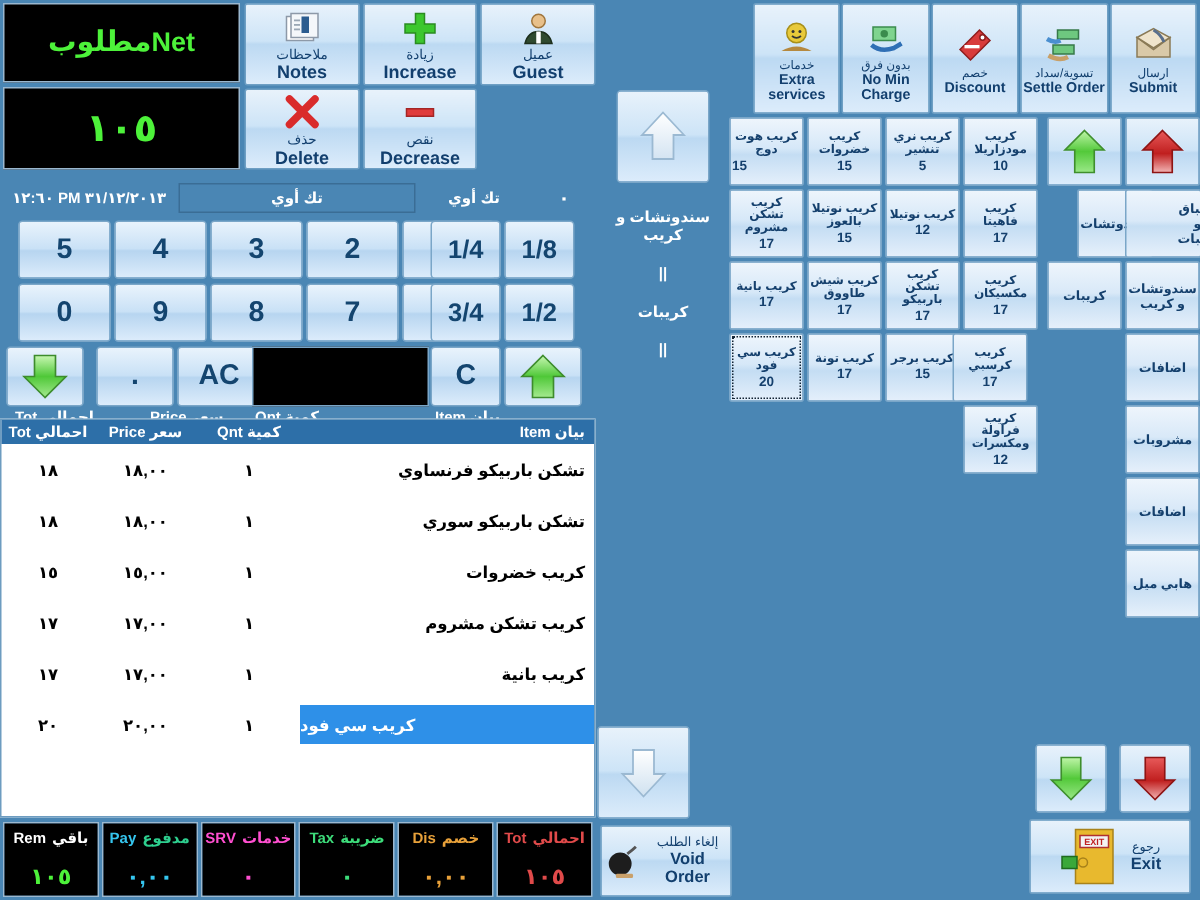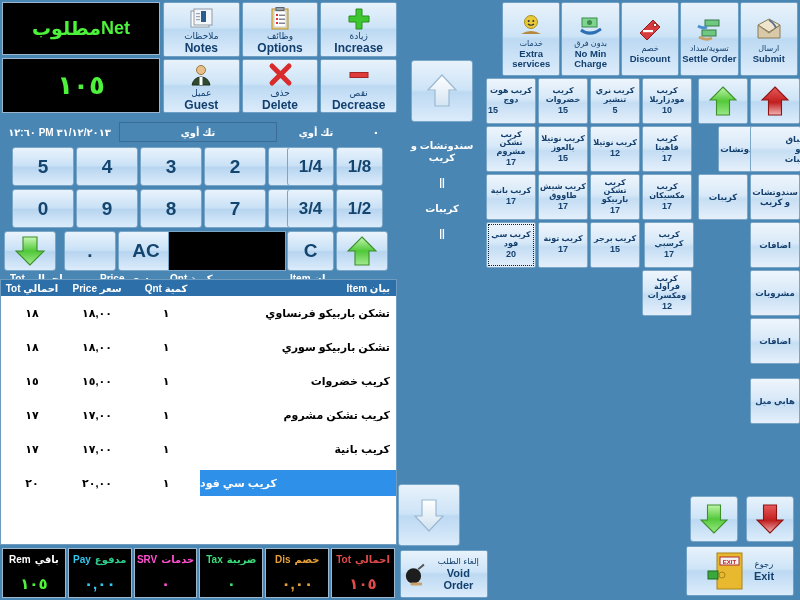--- a/index.html
+++ b/index.html
@@ -241,37 +241,20 @@
             <rect x="3" y="5" width="18" height="16" fill="#ffffff" stroke="#8d99a8"></rect>
             <rect x="6" y="3" width="18" height="16" fill="#f4f7fa" stroke="#8d99a8"></rect>
             <rect x="13" y="5" width="5" height="11" fill="#2b5c8f"></rect>
             <rect x="8" y="7" width="4" height="1.2" fill="#9aa7b5"></rect>
             <rect x="8" y="10" width="4" height="1.2" fill="#9aa7b5"></rect>
             <rect x="8" y="13" width="4" height="1.2" fill="#9aa7b5"></rect>
           </svg>
         </div>
         <span class="ar">ملاحظات</span>
         <span class="en">Notes</span>
-      </div>
-      <div class="btn">
-        <div class="fn-ico">
-          <svg width="26" height="26" viewBox="0 0 26 26">
-            <rect x="5" y="3" width="16" height="20" fill="#f6d98a" stroke="#b08b30"></rect>
-            <rect x="7" y="5" width="12" height="16" fill="#ffffff" stroke="#c0c8d0"></rect>
-            <rect x="9" y="1.5" width="8" height="3" fill="#9aa3ad" stroke="#5d6670"></rect>
-            <rect x="9" y="8" width="2" height="2" fill="#d33"></rect>
-            <rect x="12" y="8.6" width="6" height="1.2" fill="#667"></rect>
-            <rect x="9" y="12" width="2" height="2" fill="#d33"></rect>
-            <rect x="12" y="12.6" width="6" height="1.2" fill="#667"></rect>
-            <rect x="9" y="16" width="2" height="2" fill="#d33"></rect>
-            <rect x="12" y="16.6" width="6" height="1.2" fill="#667"></rect>
-          </svg>
-        </div>
-        <span class="ar">وظائف</span>
-        <span class="en">Options</span>
       </div>
       <div class="btn">
         <div class="fn-ico">
           <svg width="26" height="26" viewBox="0 0 26 26">
             <path d="M10 3 h6 v7 h7 v6 h-7 v7 h-6 v-7 h-7 v-6 h7 z" fill="#3cc72e" stroke="#2a8c20"></path>
           </svg>
         </div>
         <span class="ar">زيادة</span>
         <span class="en">Increase</span>
       </div>
@@ -592,21 +575,21 @@
         <span class="pprice">20</span>
       </div>
       <div class="prod" style="left: 52px; top: 144px;">
         <span class="pname">كريب تونة</span>
         <span class="pprice">17</span>
       </div>
       <div class="prod" style="left: 104px; top: 144px;">
         <span class="pname">كريب برجر</span>
         <span class="pprice">15</span>
       </div>
-      <div class="prod" style="left: 158px; top: 144px;">
+      <div class="prod" style="left: 149px; top: 144px;">
         <span class="pname">كريب كرسبي</span>
         <span class="pprice">17</span>
       </div>
       <div class="prod" style="left: 156px; top: 192px;">
         <span class="pname">كريب فراولة ومكسرات</span>
         <span class="pprice">12</span>
       </div>
     </div>
 
   <div class="nav-arrow-btn" style="left:698px; top:78px;">
@@ -678,14 +661,14 @@
     </div>
   </div>
 
 <div class="cat" style="left: 698px; top: 126px; height: 46px; margin-left: 20px;">سندوتشات</div>
     <div class="cat" style="left: 698px; top: 174px; height: 46px;">كريبات</div>
     <div class="cat" style="left: 750px; top: 126px; height: 46px; padding-left: 47px;">اطباق و وجبات</div>
     <div class="cat" style="left: 750px; top: 174px; height: 46px;">سندوتشات و كريب</div>
     <div class="cat" style="left: 750px; top: 222px; height: 46px;">اضافات</div>
     <div class="cat" style="left: 750px; top: 270px; height: 46px;">مشروبات</div>
     <div class="cat" style="left: 750px; top: 318px; height: 46px;">اضافات</div>
-    <div class="cat" style="left: 750px; top: 366px; height: 46px; margin-top: 12px;">هابي ميل</div>
+    <div class="cat" style="left: 750px; top: 366px; height: 46px;">هابي ميل</div>
   </div>
 
 </body></html>

